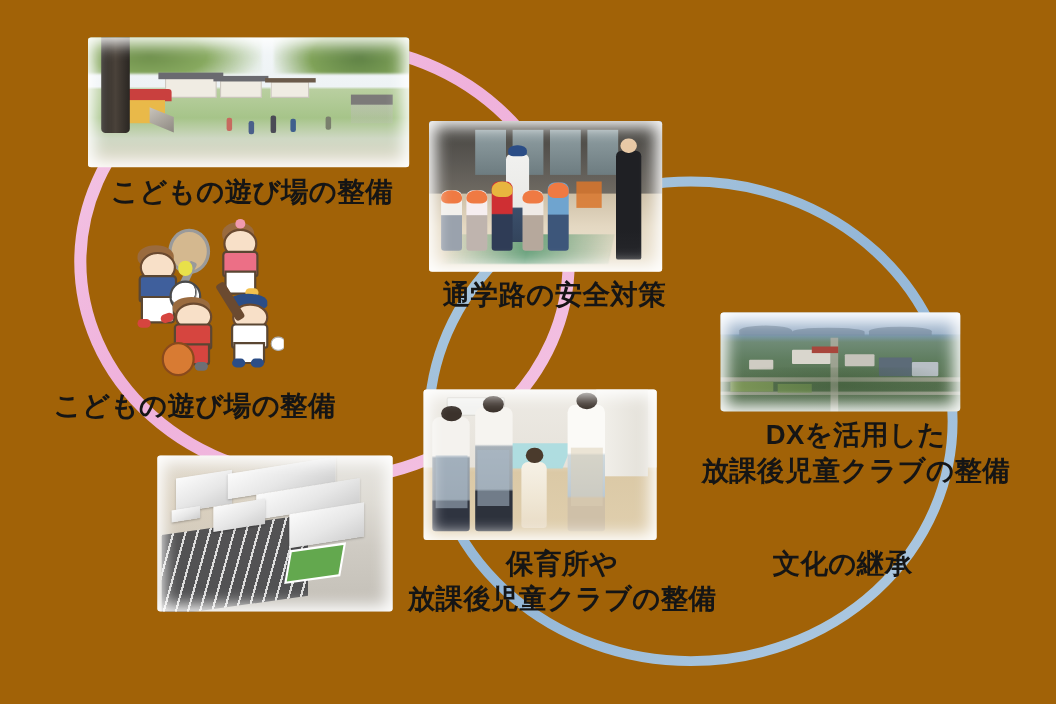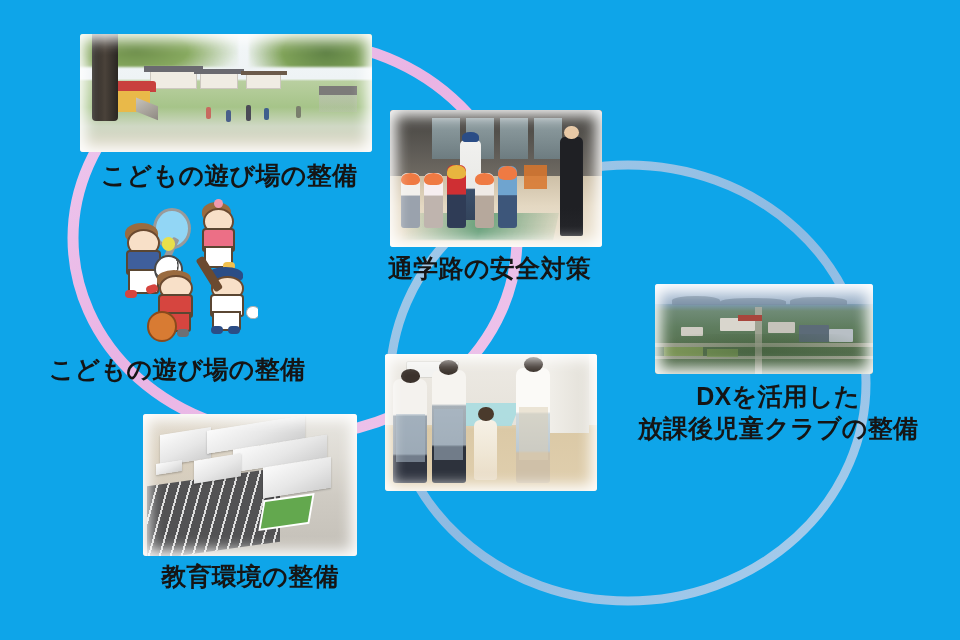--- a/index.html
+++ b/index.html
@@ -8,21 +8,21 @@
     padding: 0;
     background: #ffffff;
   }
   body {
     font-family: "Liberation Sans", "DejaVu Sans", sans-serif;
   }
   #stage {
     position: relative;
     width: 960px;
     height: 640px;
-    background: #0ea5e9;
+    background: #a16207;
     overflow: hidden;
   }
 
   
   .arcs {
     position: absolute;
     left: 0; top: 0;
     width: 960px; height: 640px;
     pointer-events: none;
   }
@@ -362,21 +362,21 @@
       <div class="route-child" style="left:51%; height:45%; background:linear-gradient(to bottom,#6fa4cf 46%,#3d567a 48%);">
         <div class="route-hat"></div>
         </div>
       <div class="route-guard">
           <div class="route-guard-head"></div>
         </div>
       <div style="position:absolute; right:26%; top:40%; width:11%; height:18%; background:#d9762b; opacity:0.85;"></div>
       <div class="feather"></div>
     </div>
   </div>
-  <div class="caption" style="left:388px; top:252px; width:232px; font-size:25px; text-align:left;">通学路の安全対策</div>
+  <div class="caption" style="left:388px; top:252px; width:232px; font-size:25px; text-align:center;">通学路の安全対策</div>
 
 
   <div class="photo scene-sports" style="left:112px; top:196px; width:146px; height:148px;">
 
     <div class="sp-kid" style="left:52%; top:4%; width:40%; height:52%;">
       <div class="sp-hair" style="left:24%; top:0; width:50%; height:26%;"></div>
       <div style="position:absolute; left:44%; top:-4%; width:16%; height:12%; background:#f19aae; border-radius:50%;"></div>
       <div class="sp-head" style="left:26%; top:8%; width:46%; height:30%;"></div>
       <div class="sp-body" style="left:24%; top:34%; width:50%; height:26%; background:#ec6f86;"></div>
       <div class="sp-legs" style="left:27%; top:57%; width:44%; height:24%;"></div>
@@ -450,21 +450,20 @@
       <div class="sch-bldg" style="left:8%;  top:12%; width:24%; height:22%; transform:skewY(-9deg);"></div>
       <div class="sch-bldg" style="left:30%; top:6%;  width:46%; height:16%; transform:skewY(-9deg);"></div>
       <div class="sch-bldg" style="left:42%; top:20%; width:44%; height:16%; transform:skewY(-9deg);"></div>
       <div class="sch-bldg" style="left:24%; top:30%; width:22%; height:16%; transform:skewY(-9deg);"></div>
       <div class="sch-bldg" style="left:56%; top:34%; width:32%; height:22%; transform:skewY(-9deg);"></div>
       <div class="sch-bldg" style="left:6%;  top:34%; width:12%; height:8%;  transform:skewY(-9deg);"></div>
       <div class="sch-turf"></div>
       <div class="feather"></div>
     </div>
   </div>
-  <div class="caption" style="left:152px; top:560px; width:196px; font-size:25px; text-align:center;">教育環境の整備</div>
 
   <div class="photo" style="left:385px; top:354px; width:212px; height:137px;">
     <div class="inner scene-nursery">
       <div class="nur-wall"></div>
       <div class="nur-ac"></div>
       <div style="position:absolute; right:4%; top:0; width:22%; height:58%; background:linear-gradient(to right,#f3f1ec,#e3e0d8);"></div>
       <div class="nur-mat"></div>
       <div class="nur-adult" style="left:4%;  background:linear-gradient(to bottom,#f4f2ee 0%,#f4f2ee 34%,#9aa4ae 36%,#8e98a2 72%,#2f3440 74%);">
         <div class="nur-head"></div>
           <div class="nur-apron"></div>
@@ -476,15 +475,18 @@
       <div class="nur-adult" style="left:62%; height:84%; background:linear-gradient(to bottom,#fbfaf7 0%,#fbfaf7 38%,#cfd9dd 40%,#bcc9d2 72%,#cfc0a8 74%);">
         <div class="nur-head"></div>
         <div class="nur-apron" style="background:rgba(220,205,180,0.5);"></div>
         </div>
       <div class="nur-child">
           <div class="nur-child-head"></div>
         </div>
       <div class="feather"></div>
     </div>
   </div>
-
+  <div class="caption" style="left:358px; top:497px; width:306px; font-size:25px; text-align:center;">保育所や
+放課後児童クラブの整備</div>
+
+  <div class="caption" style="left:692px; top:497px; width:148px; font-size:25px; text-align:center;">文化の継承</div>
 
 </div>
 
 </body></html>

